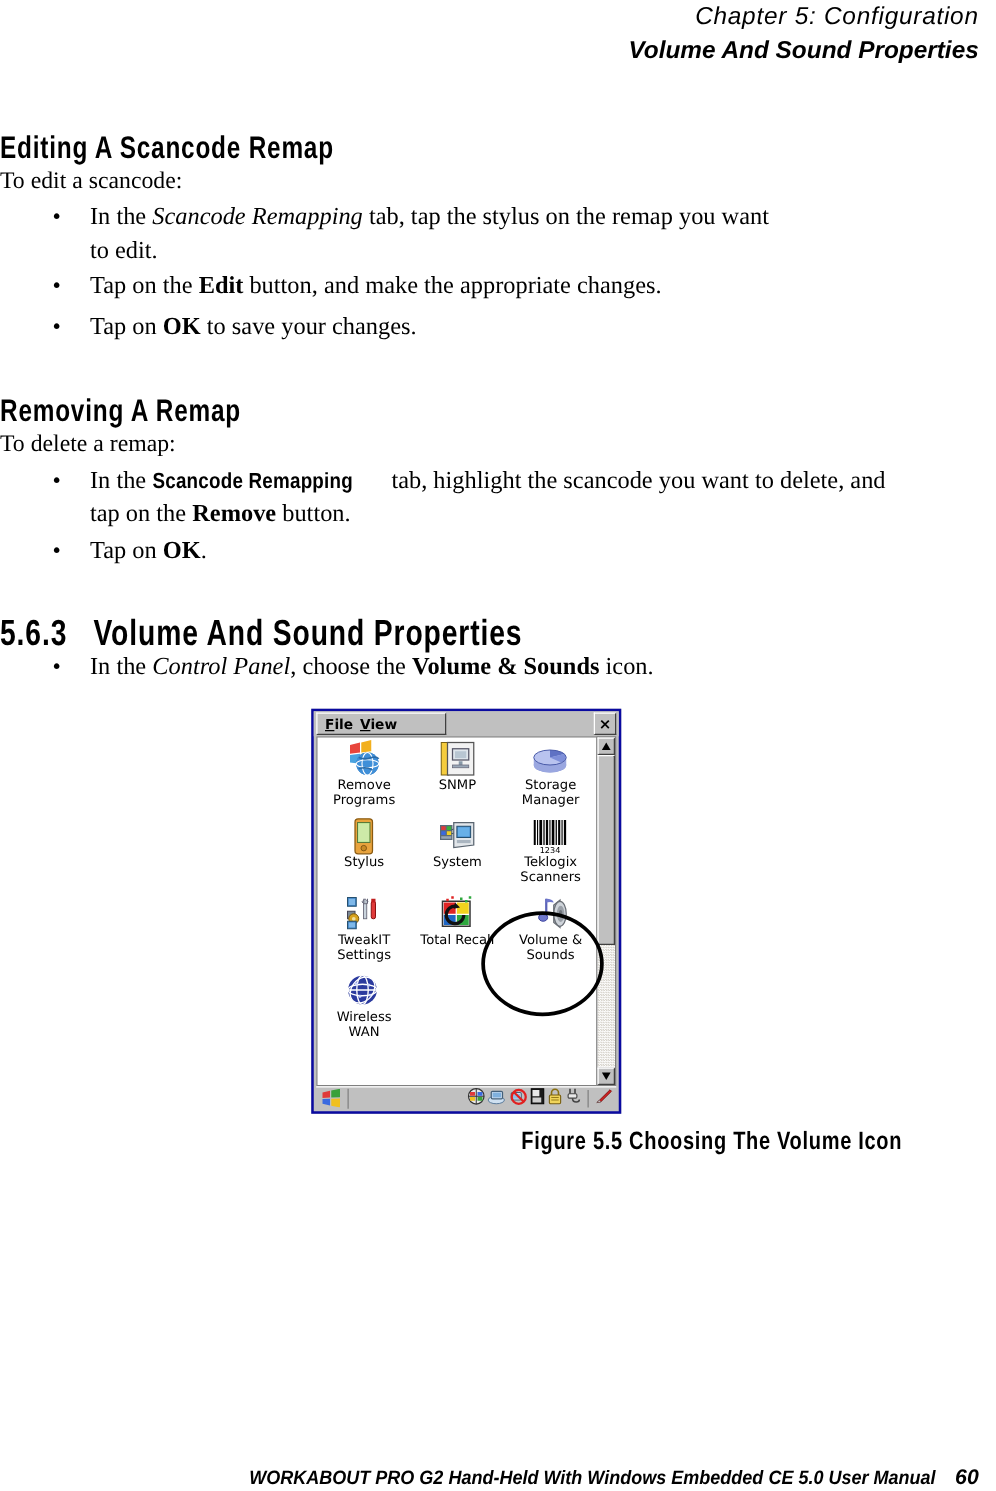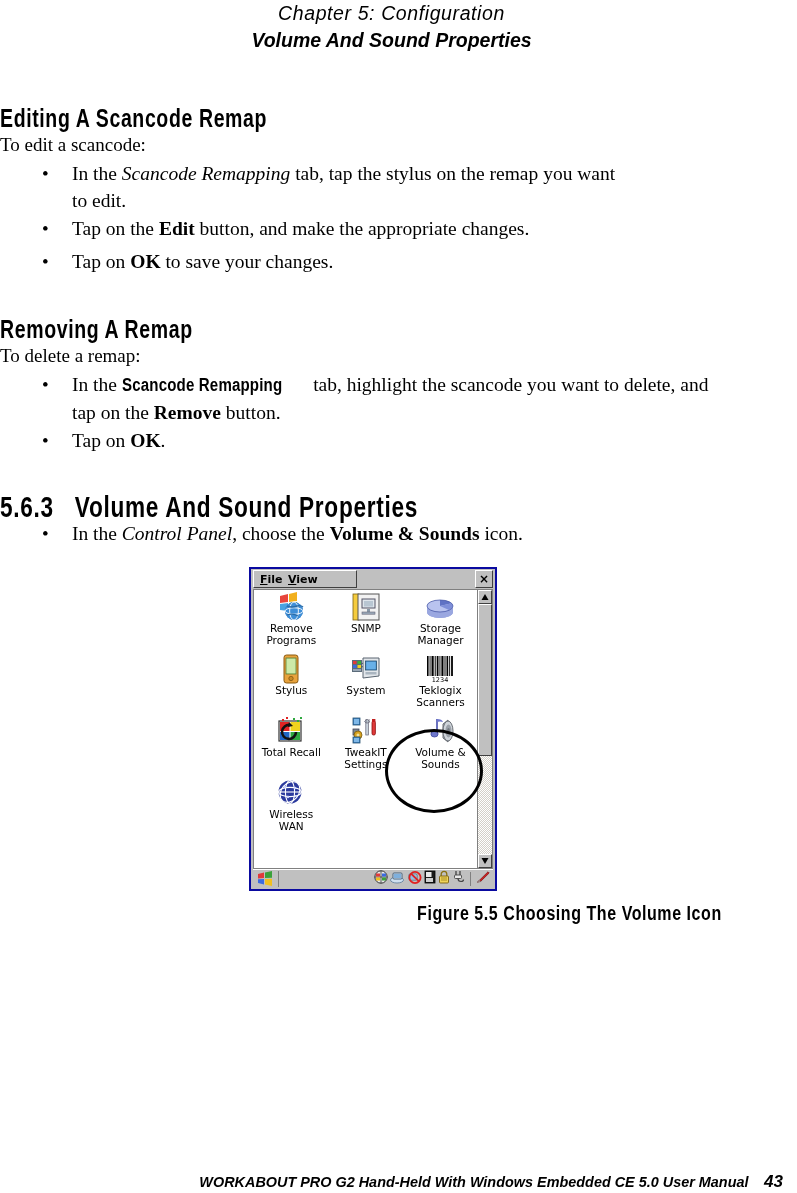--- a/index.html
+++ b/index.html
@@ -15,21 +15,21 @@
     color: #000000;
     overflow: hidden;
   }
 
   
   .page-header {
     position: absolute;
     top: 0px;
     left: 0px;
     width: 783px;
-    text-align: center;
+    text-align: right;
   }
   .hdr-chapter {
     font-family: "Liberation Sans", sans-serif;
     font-style: italic;
     font-size: 19.5px;
     letter-spacing: 0.6px;
     line-height: 26px;
     display: block;
   }
   .hdr-title {
@@ -534,20 +534,41 @@
               </g>
               <text x="15" y="28" text-anchor="middle" font-family="DejaVu Sans, sans-serif" font-size="6.5" fill="#000">1234</text>
             </svg>
           </div>
           <div class="ce-lbl">Teklogix
 Scanners</div>
         </div>
       </div>
 
       <div class="ce-row" style="margin-top:6px;">
+        <div class="ce-cell">
+          <div class="ce-ico">
+            <svg width="30" height="30" viewBox="0 0 30 30">
+              <rect x="2" y="2" width="7" height="7" fill="#3f82c4" stroke="#26506f" stroke-width="0.8"></rect>
+              <rect x="3" y="3" width="5" height="5" fill="#7fb8e8"></rect>
+              <path d="M16 3 l2.5 2.5 l-2.5 2.5 l-2.5 -2.5 Z" fill="#b9c3cc" stroke="#667" stroke-width="0.7"></path>
+              <rect x="14.8" y="7" width="2.6" height="12" fill="#c9d3dc" stroke="#667" stroke-width="0.7"></rect>
+              <path d="M15 3 L15 7 M18 3 L18 7" stroke="#667" stroke-width="0.8"></path>
+              <rect x="21" y="5" width="3.4" height="14" rx="1.5" fill="#e03a3a" stroke="#8a1010" stroke-width="0.8"></rect>
+              <rect x="21" y="3" width="3.4" height="3" fill="#c02020"></rect>
+              <rect x="2" y="13" width="6" height="6" fill="#7a8894" stroke="#445" stroke-width="0.8"></rect>
+              <circle cx="7" cy="19" r="4" fill="#d8a31e" stroke="#7a5a10" stroke-width="0.8"></circle>
+              <circle cx="7" cy="19" r="1.5" fill="#f0e0a0"></circle>
+              <rect x="2" y="21" width="7" height="6" fill="#3f82c4" stroke="#26506f" stroke-width="0.8"></rect>
+              <rect x="3" y="22" width="5" height="4" fill="#7fb8e8"></rect>
+            </svg>
+          </div>
+          <div class="ce-lbl">TweakIT
+Settings</div>
+        </div>
+
         <div class="ce-cell">
           <div class="ce-ico">
             <svg width="30" height="30" viewBox="0 0 30 30">
               <rect x="3" y="5" width="22" height="20" fill="#ffffff" stroke="#333" stroke-width="1.2"></rect>
               <rect x="4" y="6" width="9.5" height="9" fill="#e02424"></rect>
               <rect x="14.5" y="6" width="9.5" height="9" fill="#f2d21e"></rect>
               <rect x="4" y="16" width="9.5" height="8" fill="#1f66c4"></rect>
               <rect x="14.5" y="16" width="9.5" height="8" fill="#2fa83f"></rect>
               <path d="M20 16 a7 7 0 1 1 -6 -7" fill="none" stroke="#111" stroke-width="2.6"></path>
               <path d="M13 6 l4 4 l-5 1 Z" fill="#111"></path>
@@ -556,41 +577,20 @@
                 <rect x="21" y="4" width="2" height="2"></rect>
                 <rect x="24" y="1" width="2" height="2"></rect>
               </g>
               <g fill="#e02424">
                 <rect x="6" y="3" width="2" height="2"></rect>
                 <rect x="10" y="1" width="2" height="2"></rect>
               </g>
             </svg>
           </div>
           <div class="ce-lbl">Total Recall</div>
-        </div>
-
-        <div class="ce-cell">
-          <div class="ce-ico">
-            <svg width="30" height="30" viewBox="0 0 30 30">
-              <rect x="2" y="2" width="7" height="7" fill="#3f82c4" stroke="#26506f" stroke-width="0.8"></rect>
-              <rect x="3" y="3" width="5" height="5" fill="#7fb8e8"></rect>
-              <path d="M16 3 l2.5 2.5 l-2.5 2.5 l-2.5 -2.5 Z" fill="#b9c3cc" stroke="#667" stroke-width="0.7"></path>
-              <rect x="14.8" y="7" width="2.6" height="12" fill="#c9d3dc" stroke="#667" stroke-width="0.7"></rect>
-              <path d="M15 3 L15 7 M18 3 L18 7" stroke="#667" stroke-width="0.8"></path>
-              <rect x="21" y="5" width="3.4" height="14" rx="1.5" fill="#e03a3a" stroke="#8a1010" stroke-width="0.8"></rect>
-              <rect x="21" y="3" width="3.4" height="3" fill="#c02020"></rect>
-              <rect x="2" y="13" width="6" height="6" fill="#7a8894" stroke="#445" stroke-width="0.8"></rect>
-              <circle cx="7" cy="19" r="4" fill="#d8a31e" stroke="#7a5a10" stroke-width="0.8"></circle>
-              <circle cx="7" cy="19" r="1.5" fill="#f0e0a0"></circle>
-              <rect x="2" y="21" width="7" height="6" fill="#3f82c4" stroke="#26506f" stroke-width="0.8"></rect>
-              <rect x="3" y="22" width="5" height="4" fill="#7fb8e8"></rect>
-            </svg>
-          </div>
-          <div class="ce-lbl">TweakIT
-Settings</div>
         </div>
 
         <div class="ce-cell">
           <div class="ce-ico">
             <svg width="32" height="30" viewBox="0 0 32 30">
               <path d="M13 3 L13 17" stroke="#5a62b8" stroke-width="1.8" fill="none"></path>
               <path d="M13 3 q5 0 6 3 q-3 -1 -6 0 Z" fill="#6f78cc"></path>
               <ellipse cx="10.5" cy="18" rx="3.6" ry="3" fill="#6f78cc" stroke="#3f46a0" stroke-width="0.8"></ellipse>
               <path d="M19 8 L19 22 L24 26 L24 4 Z" fill="#b9bec4" stroke="#6a6f76" stroke-width="1"></path>
               <ellipse cx="24" cy="15" rx="5" ry="10" fill="#cfd4da" stroke="#6a6f76" stroke-width="1"></ellipse>
@@ -714,14 +714,14 @@
       </span>
     </div>
   </div>
 </div>
 
 <div class="annot-circle"></div>
 
 <div class="fig-caption"><span>Figure 5.5 Choosing The Volume Icon</span></div>
 
 <div class="page-footer">
-  <span class="ftxt">WORKABOUT PRO G2 Hand-Held With Windows Embedded CE 5.0 User Manual</span><span class="pnum">43</span>
+  <span class="ftxt">WORKABOUT PRO G2 Hand-Held With Windows Embedded CE 5.0 User Manual</span><span class="pnum">60</span>
 </div>
 
 </body></html>

